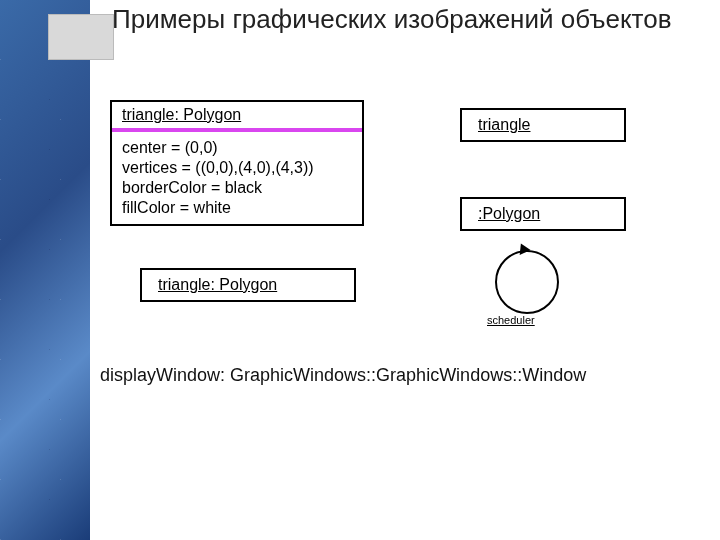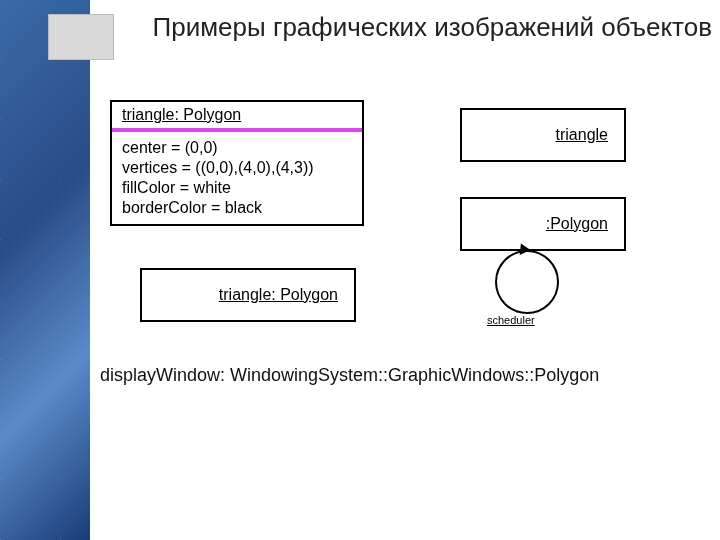--- a/index.html
+++ b/index.html
@@ -1,55 +1,55 @@
 <!DOCTYPE html>
 <html><head>
 <meta charset="utf-8">
 <style>
   html,body{margin:0;padding:0;width:720px;height:540px;font-family:"Segoe UI",Arial,sans-serif;background:#fff;overflow:hidden}
   .sidebar{position:absolute;left:0;top:0;width:90px;height:540px;background:linear-gradient(135deg,#3a6aa8 0%,#2a4c88 40%,#5a8ac8 70%,#1a3c78 100%);}
   .sidebar::before{content:"";position:absolute;inset:0;background:
     linear-gradient(60deg,rgba(255,255,255,.15) 1px,transparent 1px) 0 0/60px 60px,
     linear-gradient(-40deg,rgba(0,0,50,.15) 1px,transparent 1px) 0 0/50px 50px;}
   .title-tab{position:absolute;left:48px;top:14px;width:64px;height:44px;background:#d9d9d9;border:1px solid #bbb}
-  .title{position:absolute;left:112px;top:12px;width:600px;text-align:right;font-size:26px;color:#222;line-height:1.2}
+  .title{position:absolute;left:112px;top:4px;width:600px;text-align:left;font-size:26px;color:#222;line-height:1.2}
   .content{position:absolute;left:90px;top:100px;width:620px;height:430px}
   .obj-box{position:absolute;border:2px solid #000;background:#fff;font-size:16px;color:#000}
   .obj-head{padding:4px 10px;text-decoration:underline}
   .obj-body{border-top:4px solid #d946ef;padding:6px 10px;line-height:1.25}
-  .simple{padding:16px 16px;text-align:right;text-decoration:underline}
+  .simple{padding:6px 16px;text-align:left;text-decoration:underline}
   .circle{position:absolute;width:60px;height:60px;border:2px solid #000;border-radius:50%}
   .arrowhead{position:absolute;width:0;height:0;border-left:6px solid transparent;border-right:6px solid transparent;border-bottom:10px solid #000;transform:rotate(-25deg)}
   .sched-label{position:absolute;font-size:11px;text-decoration:underline}
   .pathline{position:absolute;font-size:18px;color:#111}
 </style>
 </head>
 <body>
 
 <div class="sidebar"></div>
 <div class="title-tab"></div>
 <div class="title">Примеры графических изображений объектов</div>
 
 <div class="content">
 
   <div class="obj-box" style="left:20px;top:0;width:250px">
     <div class="obj-head">triangle: Polygon</div>
     <div class="obj-body">
       <div>center = (0,0)</div>
       <div>vertices = ((0,0),(4,0),(4,3))</div>
+      <div>borderColor = black</div>
       <div>fillColor = white</div>
-      <div>borderColor = black</div>
     </div>
   </div>
 
   <div class="obj-box simple" style="left:370px;top:8px;width:130px">triangle</div>
 
   <div class="obj-box simple" style="left:370px;top:97px;width:130px">:Polygon</div>
 
   <div class="obj-box simple" style="left:50px;top:168px;width:180px">triangle: Polygon</div>
 
   <div class="circle" style="left:405px;top:150px"></div>
   <div class="arrowhead" style="left:427px;top:143px"></div>
   <div class="sched-label" style="left:397px;top:214px">scheduler</div>
 
-  <div class="pathline" style="left:10px;top:265px">displayWindow: WindowingSystem::GraphicWindows::Polygon</div>
+  <div class="pathline" style="left:10px;top:265px">displayWindow: GraphicWindows::GraphicWindows::Window</div>
 
 </div>
 
 </body></html>

